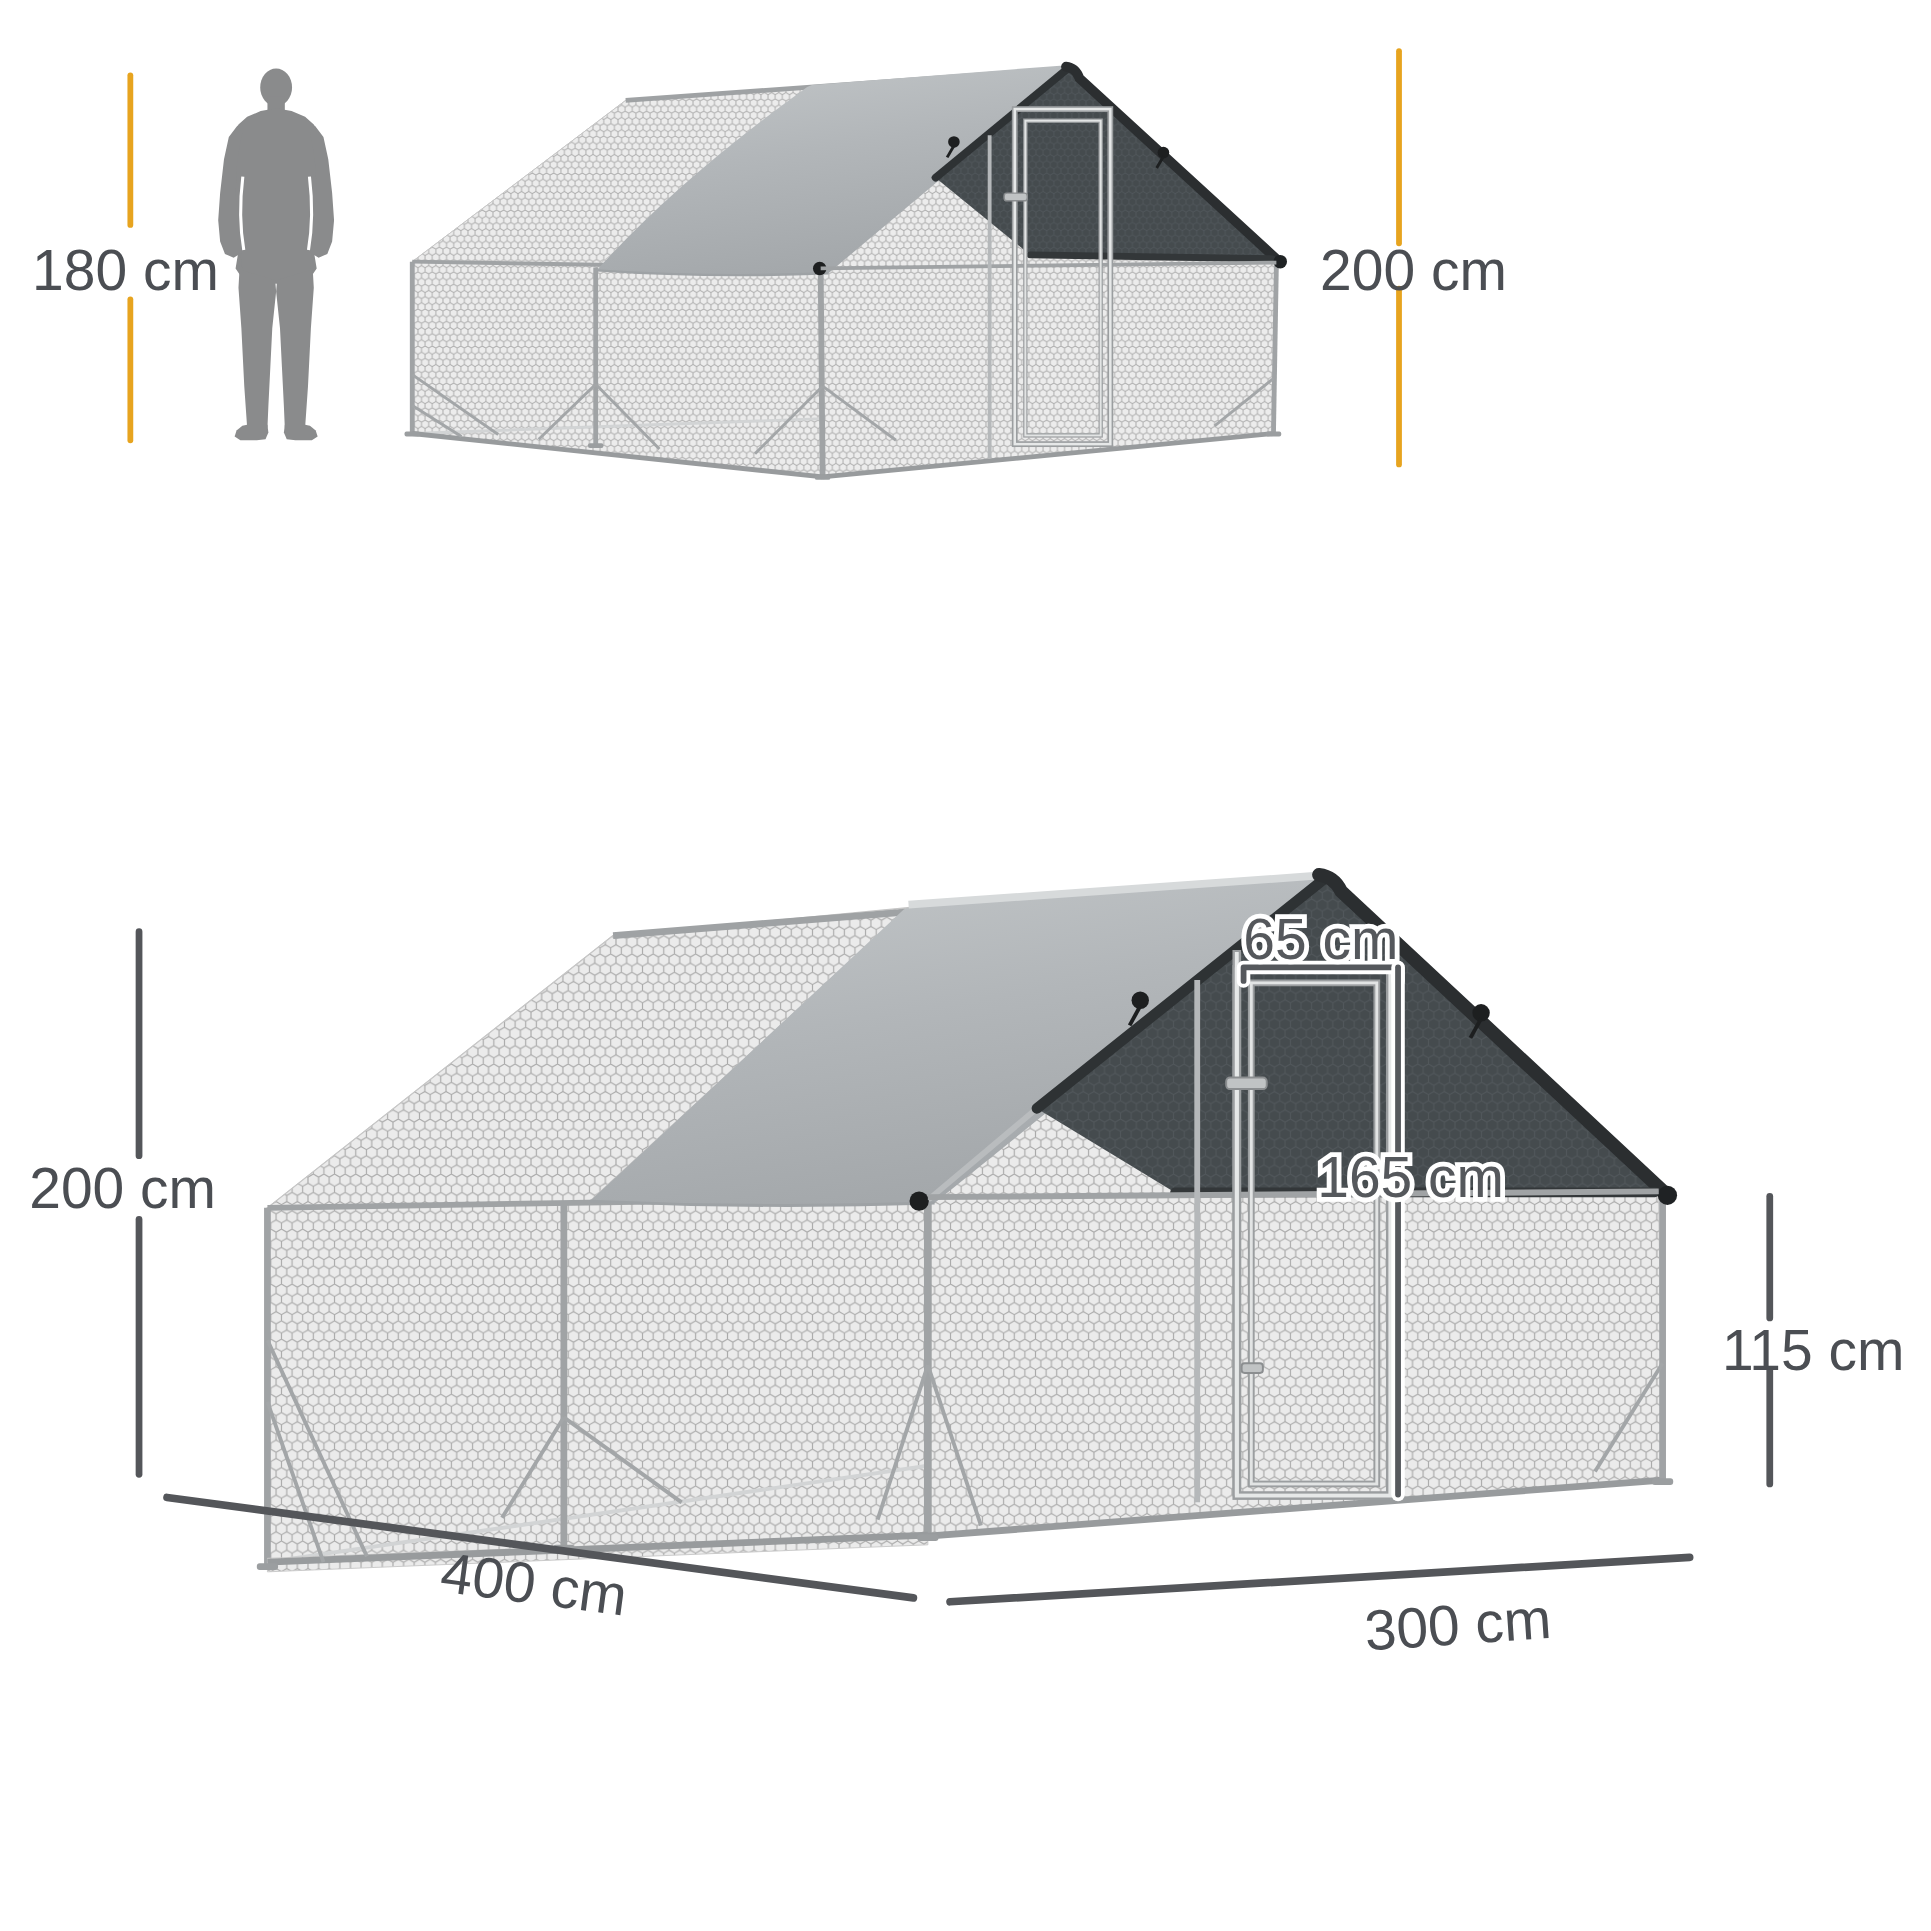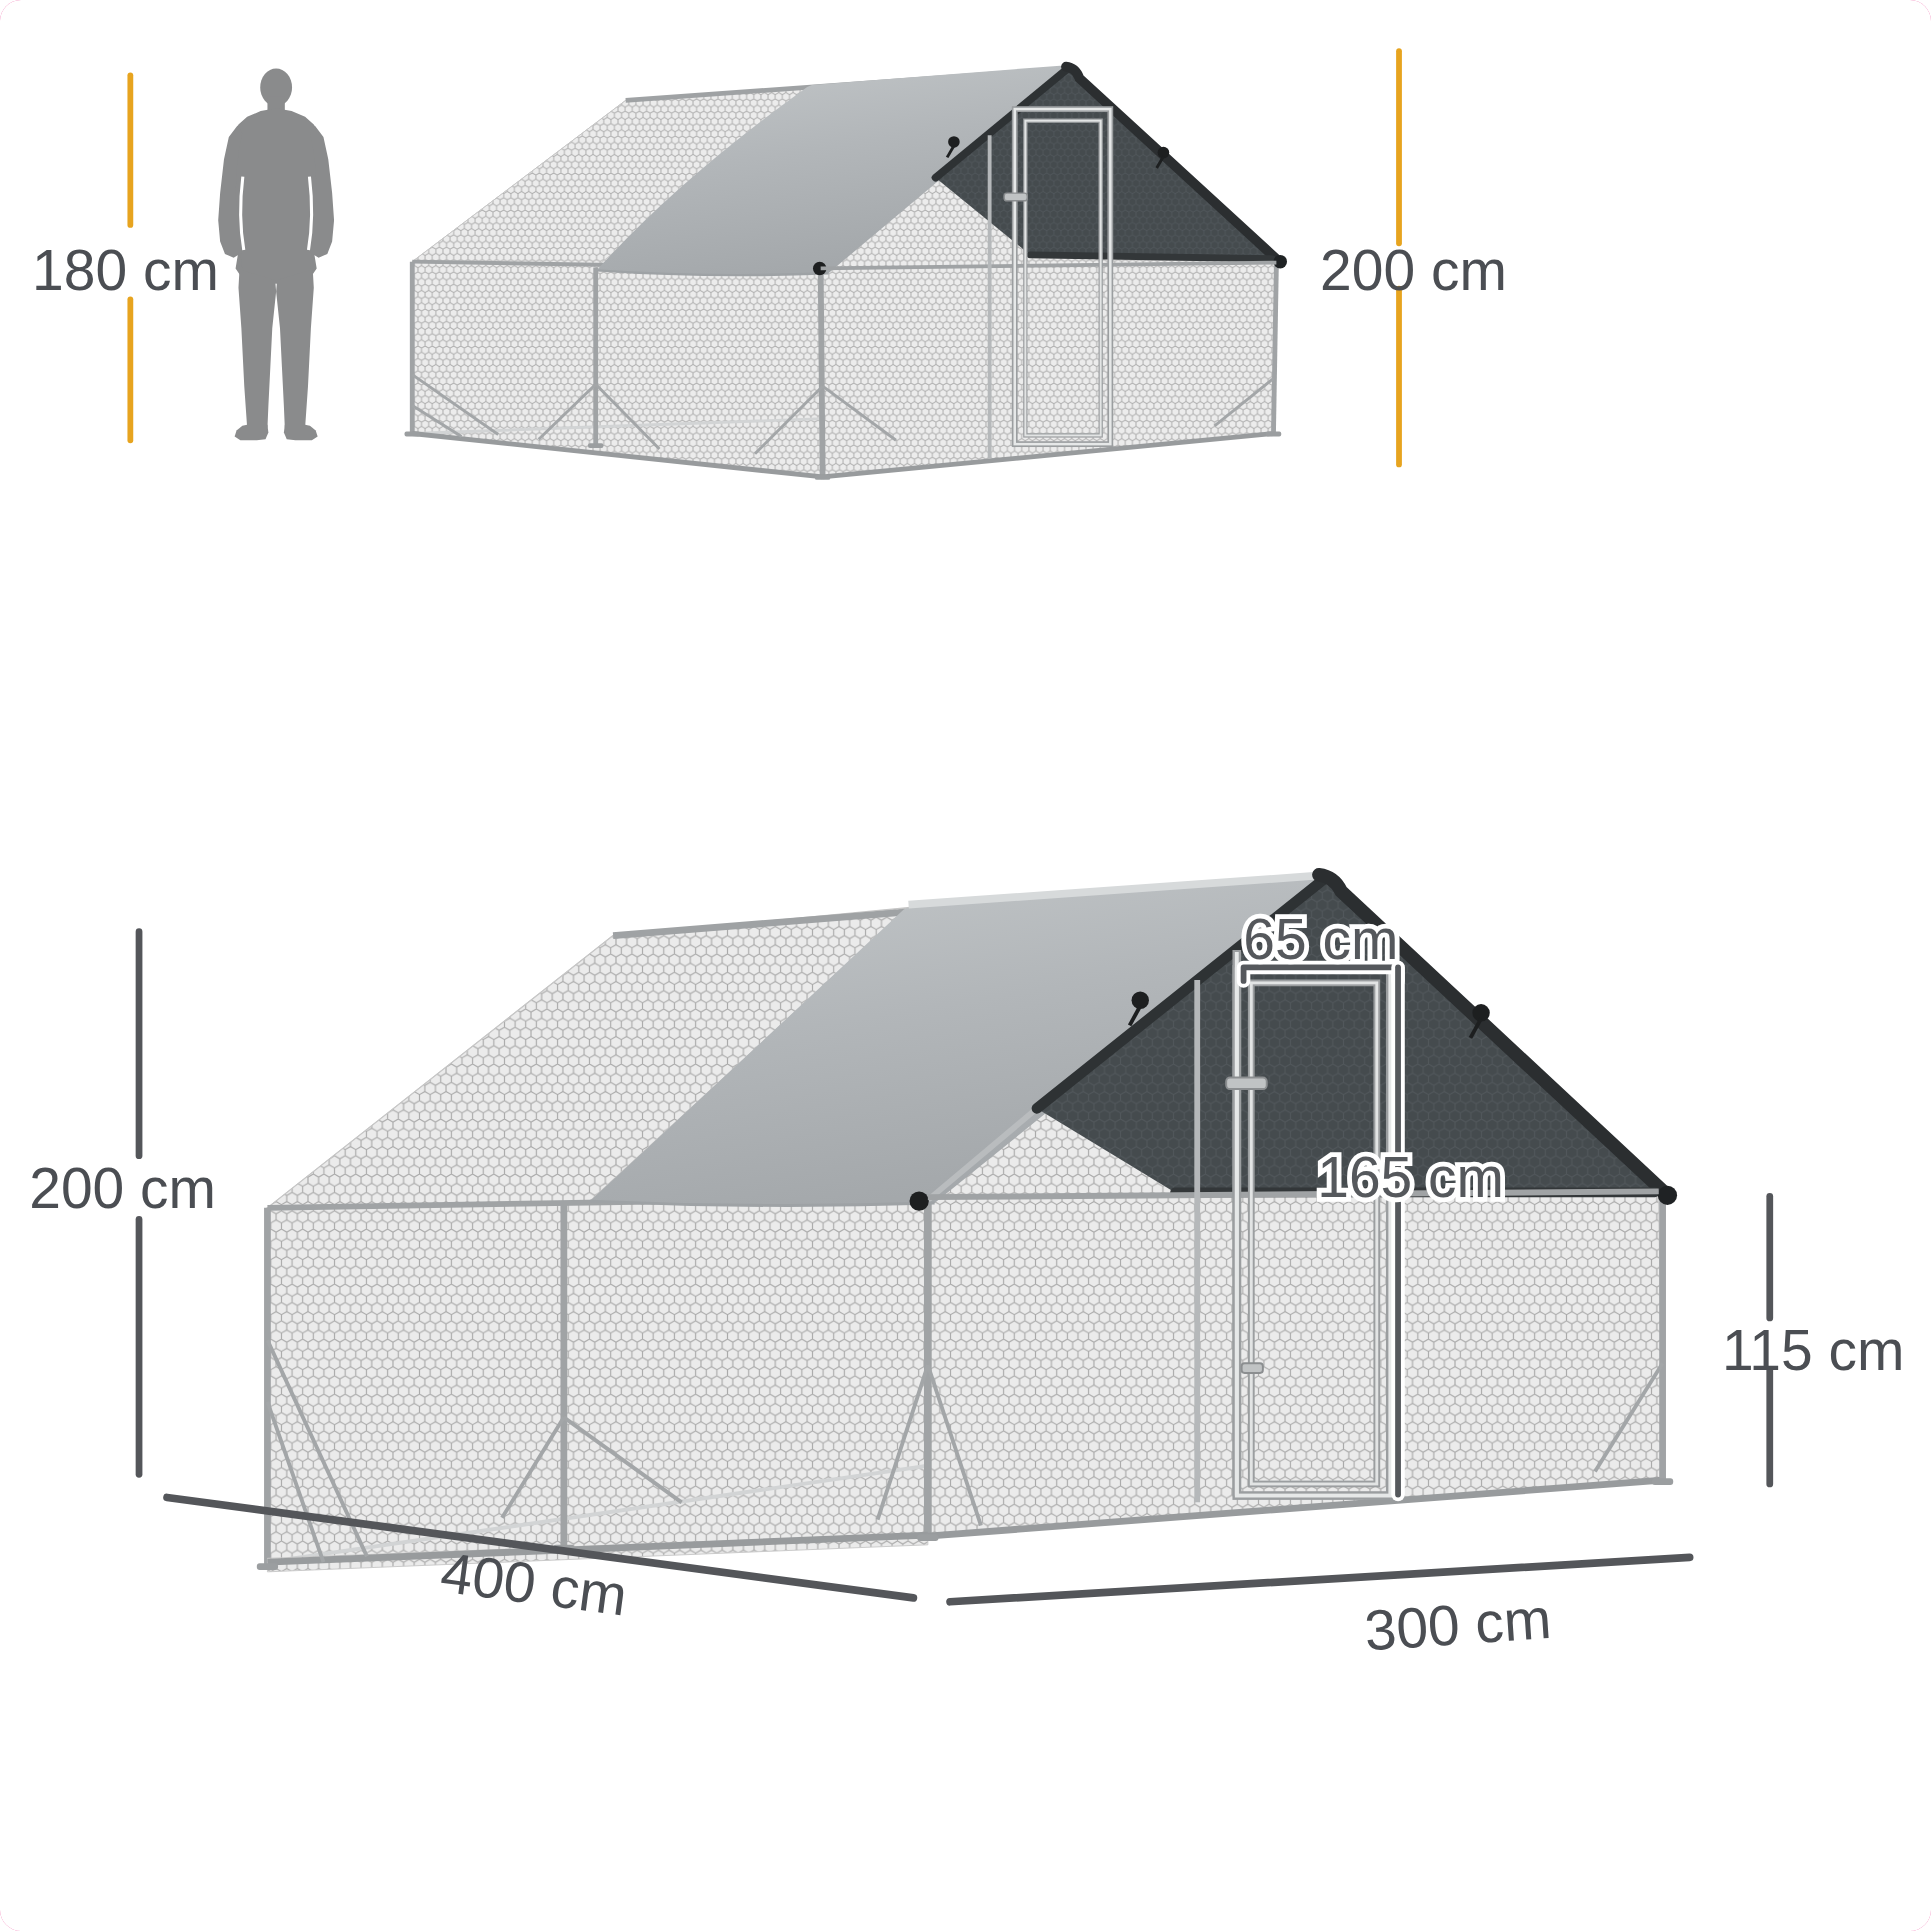--- a/index.html
+++ b/index.html
@@ -1,16 +1,16 @@
 <!DOCTYPE html>
 <html><head>
 <meta charset="utf-8">
 <style>
   html,body{margin:0;padding:0;background:#ffffff;}
-  .page{width:1931px;height:1931px;position:relative;background:#ec4899;overflow:hidden;border-radius:21px;}
+  .page{width:1931px;height:1931px;position:relative;background:#ec4899;overflow:hidden;}
   text{font-family:"Liberation Sans",sans-serif;}
   .lbl{fill:#4b4e53;font-size:59px;}
 </style>
 </head>
 <body>
 <div class="page">
 <svg width="1931" height="1931" viewBox="0 0 2000 2000">
 <defs>
   <pattern id="mesh1" width="7.4" height="12.8" patternUnits="userSpaceOnUse">
     <rect width="7.4" height="12.8" fill="#ececec"></rect>

